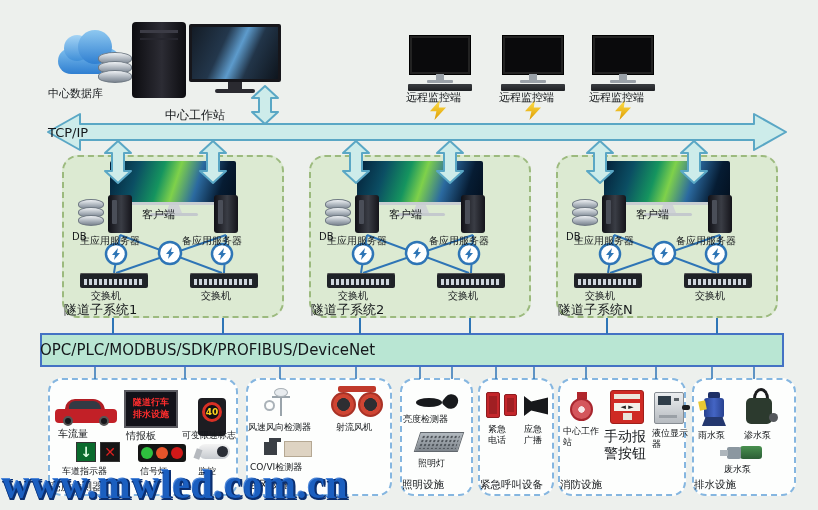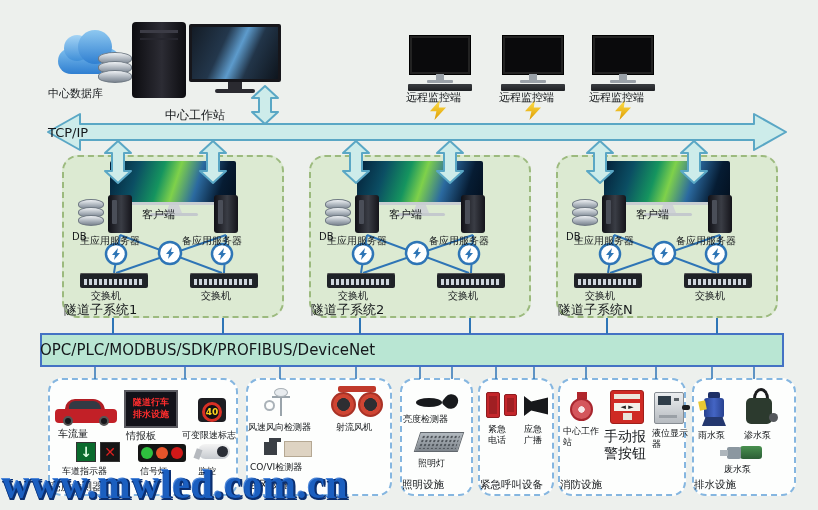--- a/index.html
+++ b/index.html
@@ -70,21 +70,21 @@
 
   
   .car{position:absolute;}
   .car .body{position:absolute;bottom:3px;left:0;width:62px;height:14px;background:#c22027;border-radius:4px;}
   .car .roof{position:absolute;bottom:14px;left:10px;width:40px;height:13px;background:#b01d24;border-radius:10px 12px 0 0;}
   .car .win{position:absolute;bottom:16px;left:14px;width:32px;height:9px;background:#333a44;border-radius:6px 8px 0 0;}
   .car .w1,.car .w2{position:absolute;bottom:0;width:10px;height:10px;border-radius:50%;background:#15161a;border:2px solid #555;box-sizing:border-box;}
   .car .w1{left:8px}.car .w2{right:8px}
   .ledsign{position:absolute;background:#121219;border:2px solid #5a5a60;box-sizing:border-box;
            color:#ff2d2d;font-weight:700;font-size:9px;line-height:1.35;text-align:center;padding-top:4px;}
-  .spdsign{position:absolute;width:28px;height:24px;background:#1d1d22;border-radius:4px;}
+  .spdsign{position:absolute;width:28px;height:38px;background:#1d1d22;border-radius:4px;}
   .spdsign .ring{position:absolute;left:4px;top:4px;width:20px;height:20px;border-radius:50%;border:3px solid #d93025;
            background:#101014;color:#ffd21e;font-size:9px;font-weight:700;text-align:center;line-height:14px;box-sizing:border-box;}
   .lane{position:absolute;display:flex;gap:4px;}
   .lane .g,.lane .x{width:20px;height:20px;border:1px solid #333;box-sizing:border-box;
         font-size:14px;font-weight:700;text-align:center;line-height:18px;}
   .lane .g{background:#0a6b2d;color:#dfffe4;}
   .lane .x{background:#161616;color:#e02020;}
   .tlight{position:absolute;height:18px;background:#141414;border-radius:3px;display:flex;align-items:center;gap:3px;padding:0 3px;box-sizing:border-box;}
   .tlight i{width:12px;height:12px;border-radius:50%;display:block;}
   .cam{position:absolute;width:32px;height:15px;border-radius:8px;background:linear-gradient(#f4f4f4,#c6cacf);}

